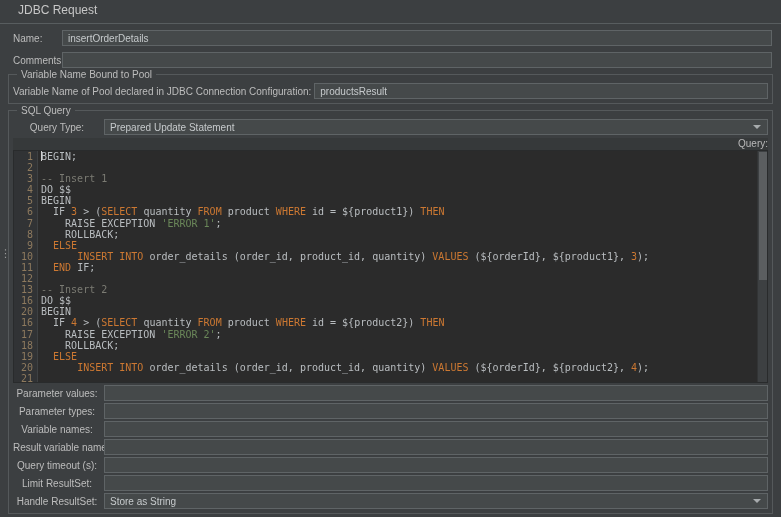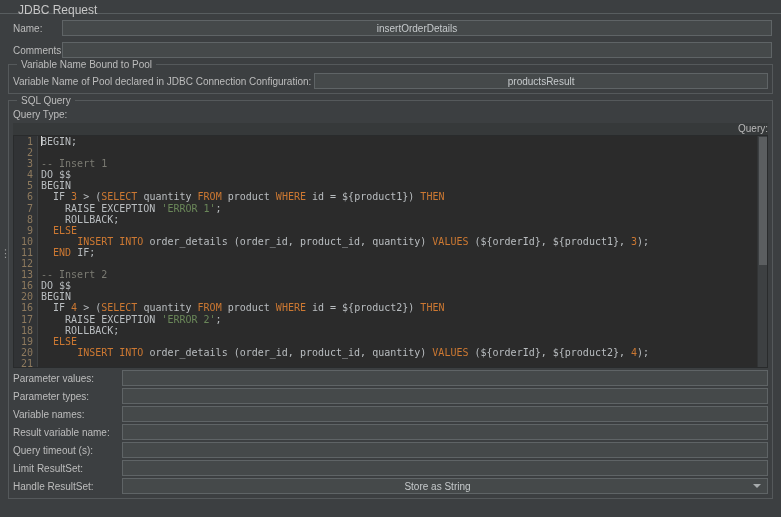--- a/index.html
+++ b/index.html
@@ -8,45 +8,45 @@
     --comment:#7b7b73; --code-text:#b9bdc0; --label-text:#bdbdbd;
   }
   *{box-sizing:border-box}
   html,body{margin:0;padding:0}
   body{
     width:781px;height:517px;overflow:hidden;position:relative;
     background:var(--panel-bg);color:var(--label-text);
     font-family:"Liberation Sans",sans-serif;font-size:10px;
   }
   .header{
-    height:14px;line-height:21px;padding-left:18px;font-size:12px;color:#c7c7c7;
+    height:24px;line-height:21px;padding-left:18px;font-size:12px;color:#c7c7c7;
     border-bottom:1px solid #585d5f;white-space:nowrap;
   }
   .frow{display:flex;align-items:center}
   .top-row{margin:6px 9px 0 13px}
   .lbl{flex:none;width:49px;white-space:nowrap}
   .field{
     flex:1;height:16px;background:var(--field-bg);border:1px solid #5f6466;
-    display:flex;align-items:center;padding:0 5px;color:#c6cacc;white-space:nowrap;overflow:hidden;justify-content:center;
+    display:flex;align-items:center;padding:0 5px;color:#c6cacc;white-space:nowrap;overflow:hidden;
   }
   .fval{white-space:nowrap}
   .dropdown{position:relative;padding-right:20px}
   .arrow{
     position:absolute;right:6px;top:5px;width:0;height:0;
     border-left:4px solid transparent;border-right:4px solid transparent;border-top:4px solid #a7abad;
   }
   .group{position:relative;border:1px solid #55595b;margin:6px 8px 0 8px}
   .legend{
     position:absolute;top:-6px;left:8px;background:var(--panel-bg);
     padding:0 4px;line-height:11px;white-space:nowrap;
   }
   .pool-inner{padding:8px 4px 4px 4px}
   .lbl-auto{flex:none;margin-right:3px;white-space:nowrap}
   .sql-inner{padding:8px 4px 4px 4px}
-  .lbl-r{flex:none;width:88px;text-align:left;margin-right:21px;white-space:nowrap}
+  .lbl-r{flex:none;width:88px;text-align:center;margin-right:3px;white-space:nowrap}
   .query-band{
     margin-top:3px;height:12px;line-height:12px;text-align:right;
     background:#36393a;color:#b8b8b8;
   }
   .editor{
     display:flex;height:233px;background:var(--editor-bg);
     font-family:"DejaVu Sans Mono",monospace;font-size:10px;line-height:11.1px;
     border:1px solid #292b2c;position:relative;overflow:hidden;
   }
   .gutter{
@@ -104,20 +104,24 @@
     </div>
   </div>
 </div>
 
 <div class="group">
   <span class="legend">SQL Query</span>
   <div class="sql-inner">
 
     <div class="frow">
       <span class="lbl-r">Query Type:</span>
+      <div class="field dropdown">
+        <span class="fval">Prepared Update Statement</span>
+        <span class="arrow"></span>
+      </div>
     </div>
 
     <div class="query-band">Query:</div>
 
     <div class="editor">
       <div class="gutter">
           <div class="ln">1</div>
           <div class="ln">2</div>
           <div class="ln">3</div>
           <div class="ln">4</div>

